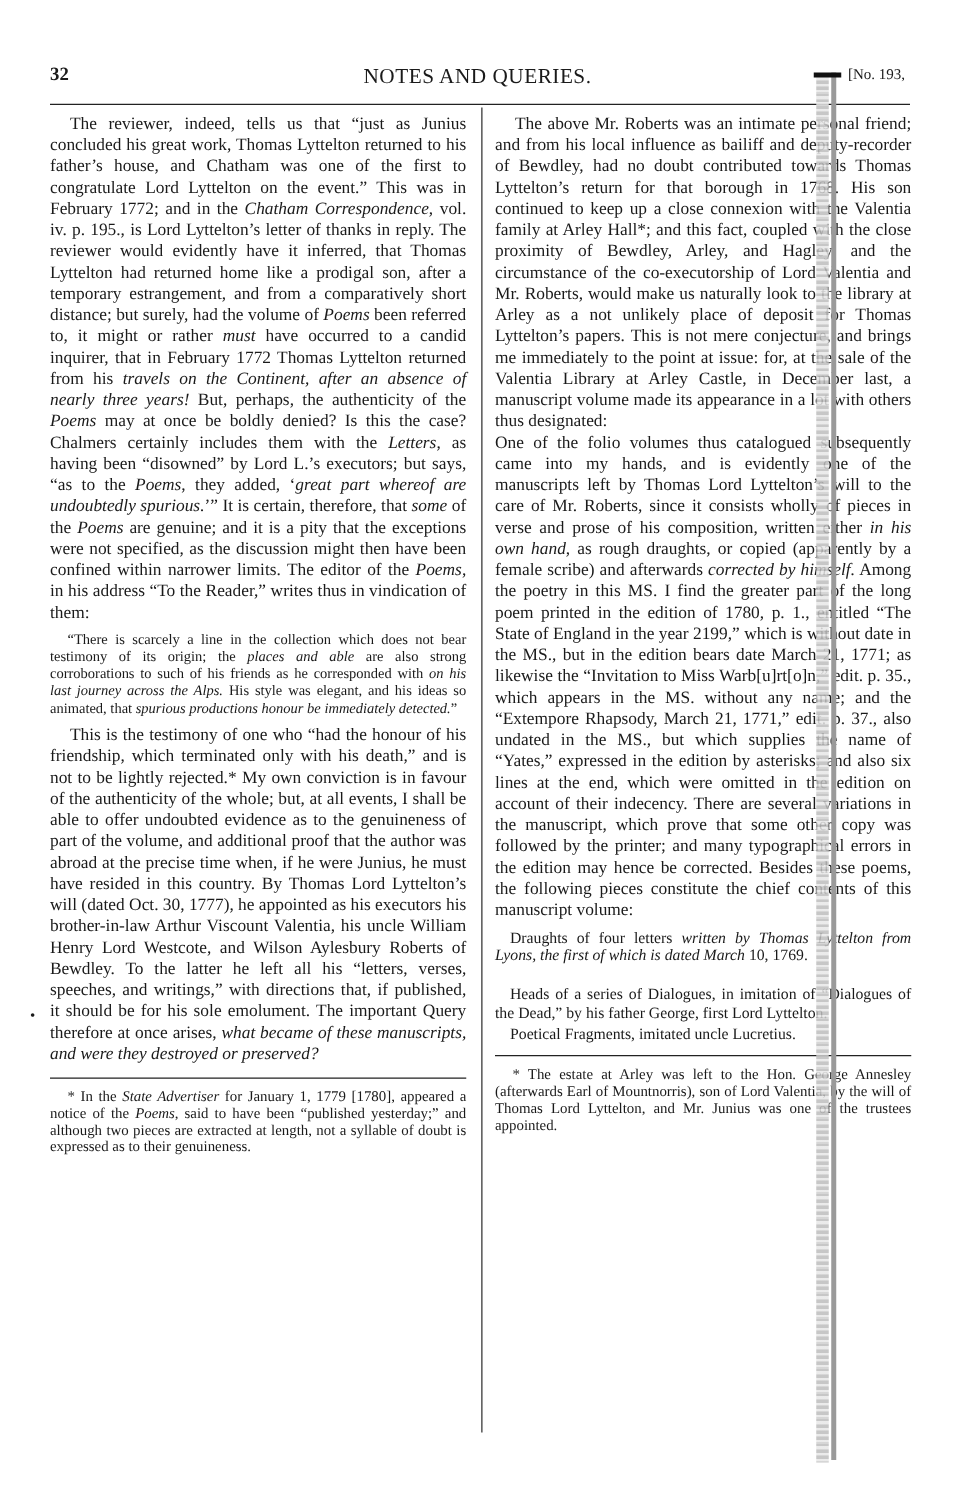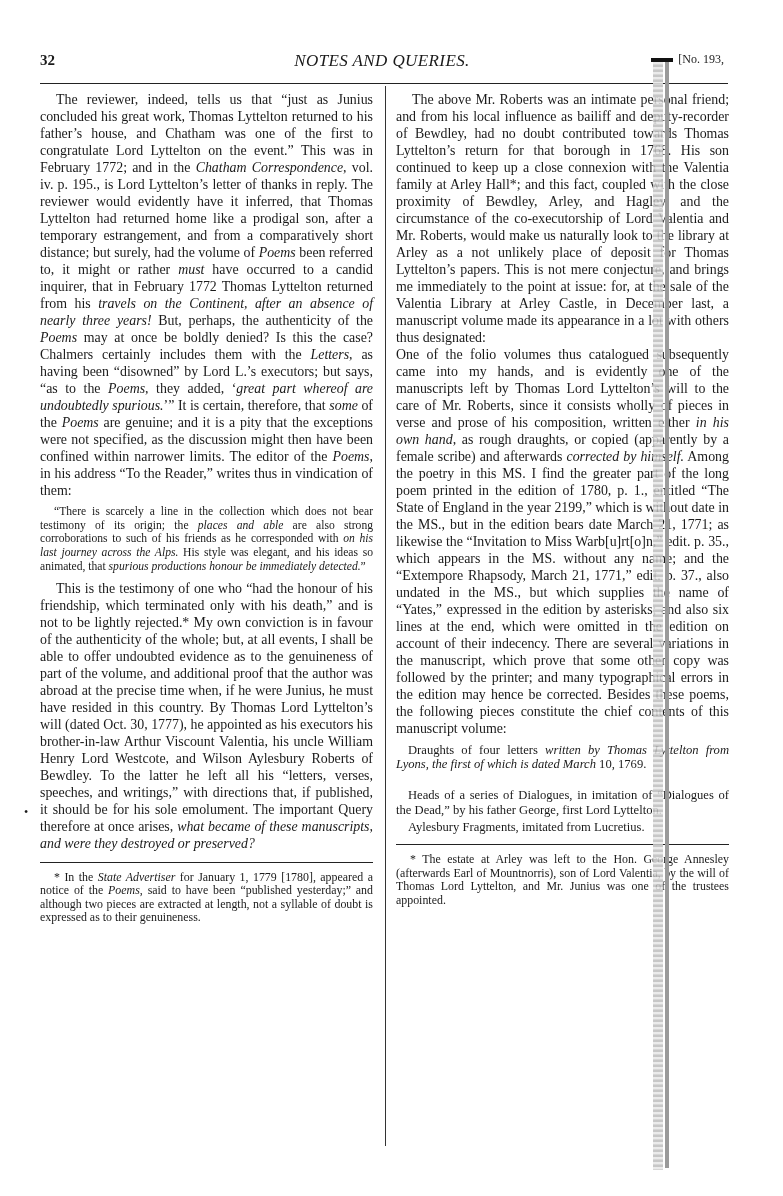--- a/index.html
+++ b/index.html
@@ -2,21 +2,21 @@
 <html><head>
 <meta charset="utf-8">
 <style>
   html, body { margin: 0; padding: 0; background: #ffffff; }
   body { width: 783px; height: 1196px; position: relative; overflow: hidden;
          font-family: "Liberation Serif", "DejaVu Serif", serif; color: #1a1a1a; }
   .page { position: absolute; left: 0; top: 16px; width: 673px; height: 1196px; }
   .header { position: absolute; top: 36px; left: 40px; width: 684px; height: 20px; }
   .pgnum { position: absolute; left: 0; top: 0; font-size: 15px; font-weight: bold; }
   .title { position: absolute; left: 0; right: 0; text-align: center; top: -1px;
-           font-size: 17px; letter-spacing: 0.4px; font-style: italic; }
+           font-size: 17px; letter-spacing: 0.4px; }
   .issue { position: absolute; right: 0; top: 0; font-size: 12px; }
   .rule-top { position: absolute; top: 67px; left: 40px; width: 688px; height: 0;
               border-top: 1.5px solid #222; }
   .col-divider { position: absolute; left: 385px; top: 70px; width: 0; height: 1060px;
                  border-left: 1px solid #333; }
   .col { position: absolute; top: 75px; font-size: 13.9px; line-height: 17px;
          text-align: justify; hyphens: none; }
   .left { left: 40px; width: 333px; }
   .right { left: 396px; width: 333px; }
   p { margin: 0; }
@@ -56,21 +56,21 @@
     <div class="fn-rule"></div>
     <p class="note rich">* In the <em>State Advertiser</em> for January 1, 1779 [1780], appeared a notice of the <em>Poems</em>, said to have been “published yesterday;” and although two pieces are extracted at length, not a syllable of doubt is expressed as to their genuineness.</p>
   </div>
 
   <div class="col right">
     <p class="para rich">The above Mr. Roberts was an intimate personal friend; and from his local influence as bailiff and deputy-recorder of Bewdley, had no doubt contributed towards Thomas Lyttelton’s return for that borough in 1768. His son continued to keep up a close connexion with the Valentia family at Arley Hall*; and this fact, coupled with the close proximity of Bewdley, Arley, and Hagley, and the circumstance of the co-executorship of Lord Valentia and Mr. Roberts, would make us naturally look to the library at Arley as a not unlikely place of deposit for Thomas Lyttelton’s papers. This is not mere conjecture, and brings me immediately to the point at issue: for, at the sale of the Valentia Library at Arley Castle, in December last, a manuscript volume made its appearance in a lot with others thus designated:</p>
     <p class="para rich" style="text-indent:0">One of the folio volumes thus catalogued subsequently came into my hands, and is evidently one of the manuscripts left by Thomas Lord Lyttelton’s will to the care of Mr. Roberts, since it consists wholly of pieces in verse and prose of his composition, written either <em>in his own hand</em>, as rough draughts, or copied (apparently by a female scribe) and afterwards <em>corrected by himself.</em> Among the poetry in this MS. I find the greater part of the long poem printed in the edition of 1780, p. 1., entitled “The State of England in the year 2199,” which is without date in the MS., but in the edition bears date March 21, 1771; as likewise the “Invitation to Miss Warb[u]rt[o]n,” edit. p. 35., which appears in the MS. without any name; and the “Extempore Rhapsody, March 21, 1771,” edit. p. 37., also undated in the MS., but which supplies the name of “Yates,” expressed in the edition by asterisks; and also six lines at the end, which were omitted in the edition on account of their indecency. There are several variations in the manuscript, which prove that some other copy was followed by the printer; and many typographical errors in the edition may hence be corrected. Besides these poems, the following pieces constitute the chief contents of this manuscript volume:</p>
     <div class="gap"></div>
     <p class="item rich">Draughts of four letters <em>written by Thomas Lyttelton from Lyons, the first of which is dated March</em> 10, 1769.</p>
     <p class="item rich" style="margin-top:17px">Heads of a series of Dialogues, in imitation of “Dialogues of the Dead,” by his father George, first Lord Lyttelton.</p>
-    <p class="item rich" style="margin-top:3px">Aylesbury Fragments, imitated from Lucretius.</p>
+    <p class="item rich" style="margin-top:3px">Poetical Fragments, imitated uncle Lucretius.</p>
     <div class="fn-rule"></div>
     <p class="note rich">* The estate at Arley was left to the Hon. George Annesley (afterwards Earl of Mountnorris), son of Lord Valentia, by the will of Thomas Lord Lyttelton, and Mr. Junius was one of the trustees appointed.</p>
   </div>
 
   <div class="scanedge"></div>
   <div class="scanedge-bar"></div>
   <div class="scanedge-top"></div>
 </div>
 
 </body></html>

